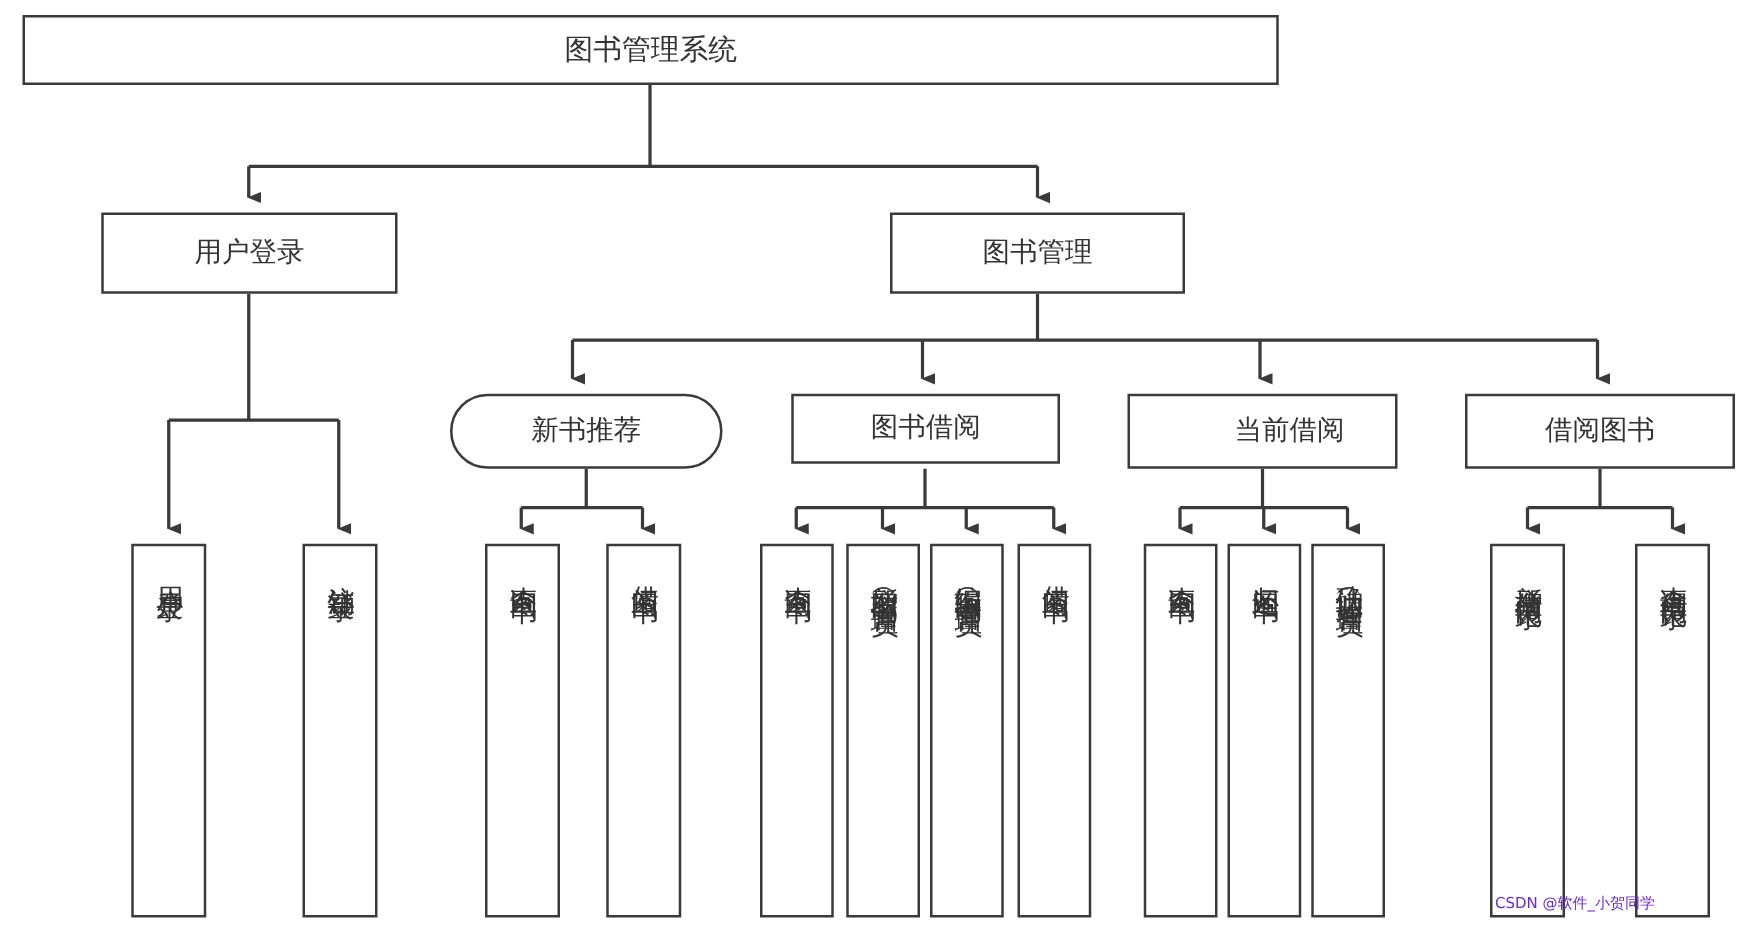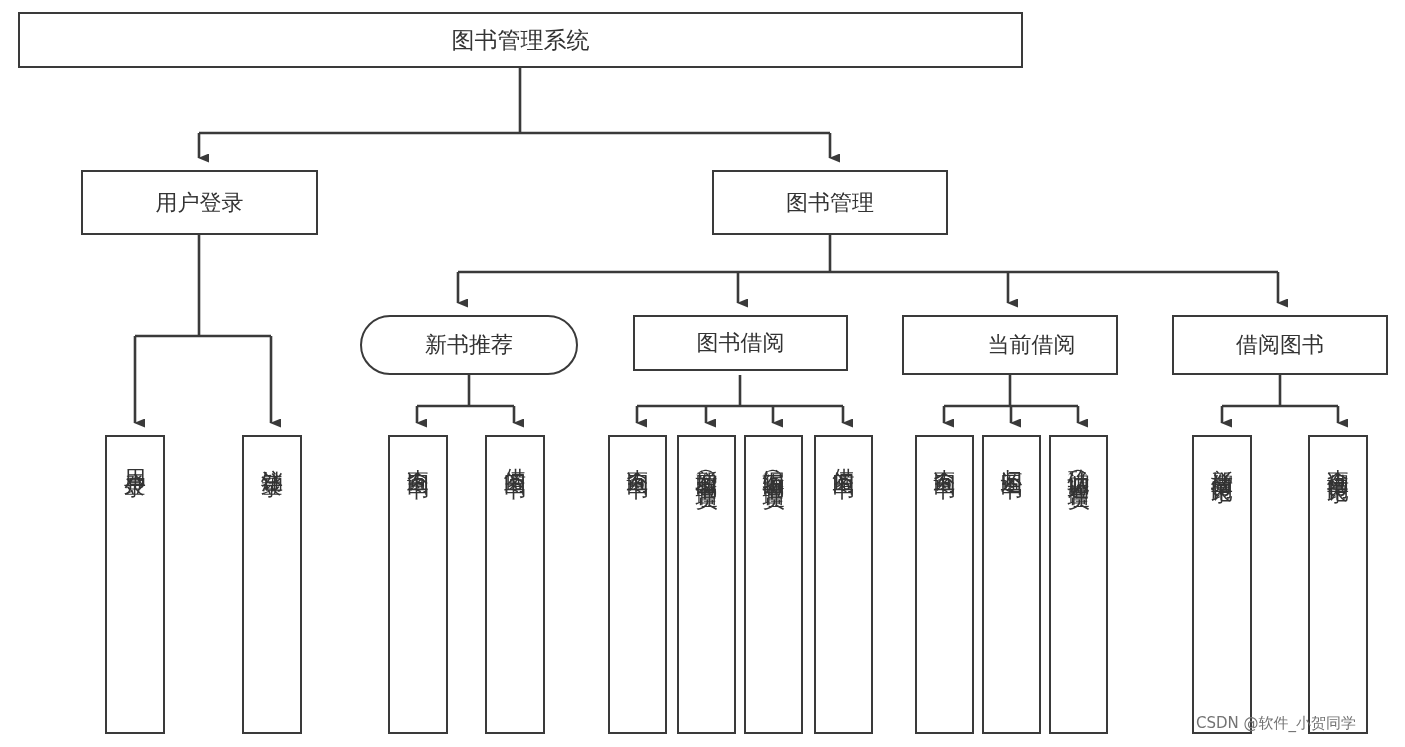--- a/index.html
+++ b/index.html
@@ -55,22 +55,22 @@
   }
   .node.vert .label {
     writing-mode: vertical-rl;
     text-orientation: upright;
     font-size: 22px;
     letter-spacing: 3px;
     line-height: 1.0;
   }
   .watermark {
     position: absolute;
-    font-size: 15px;
-    color: #737373;
+    font-size: 12px;
+    color: #6d28d9;
     white-space: nowrap;
     z-index: 3;
     font-family: "DejaVu Sans", "Liberation Sans", sans-serif;
   }
 </style>
 </head>
 <body>
 
 <div id="canvas">
 

